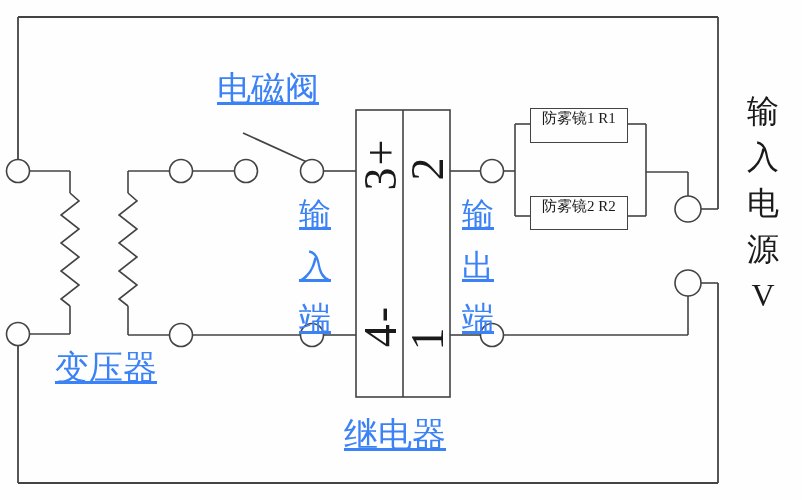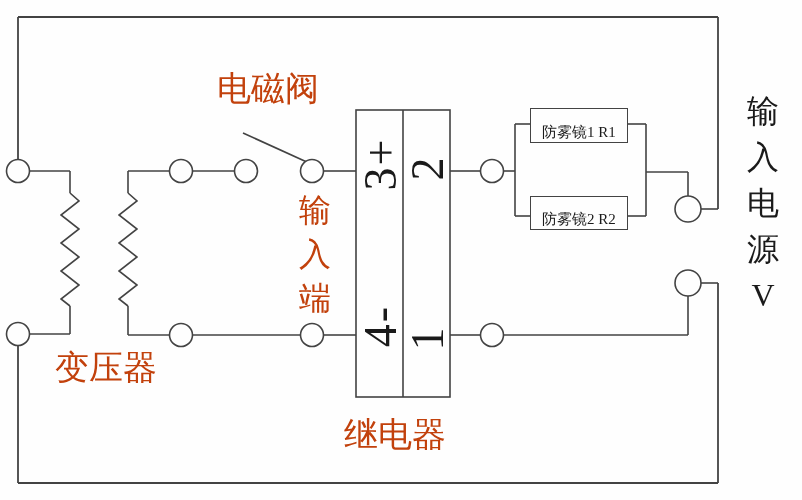--- a/index.html
+++ b/index.html
@@ -25,47 +25,48 @@
     stroke: #434343;
     fill: none;
   }
   svg.wires circle {
     stroke: #434343;
     fill: #fefefe;
   }
   .label {
     position: absolute;
     white-space: nowrap;
-    color: #c2410c;
+    color: #3b82f6;
+    text-decoration: underline;
   }
   .label-h {
     font-size: 34px;
     letter-spacing: 0px;
   }
   .label-v {
     font-size: 32px;
     width: 36px;
-    line-height: 44px;
+    line-height: 52px;
     word-break: break-all;
     white-space: normal;
     text-align: center;
   }
   .relay-num {
     position: absolute;
     font-size: 46px;
     transform: translate(-50%, -50%) rotate(-90deg);
     white-space: nowrap;
     letter-spacing: 2px;
   }
   .mirror-box {
     position: absolute;
     border: 1.6px solid #434343;
     background: #fefefe;
     display: flex;
-    align-items: flex-end;
+    align-items: flex-start;
     justify-content: center;
     font-size: 15px;
     white-space: pre;
   }
   .power-column {
     position: absolute;
     left: 723px;
     top: 88px;
     width: 80px;
     text-align: center;
@@ -158,20 +159,21 @@
   </svg>
 
   <div class="label label-h" style="left:217px; top:66px;">电磁阀</div>
 
   <div class="label label-h" style="left:55px; top:345px;">变压器</div>
 
   <div class="label label-h" style="left:344px; top:412px;">继电器</div>
 
   <div class="label label-v" style="left:297px; top:188px;">输入端</div>
 
+  <div class="label label-v" style="left:460px; top:188px;">输出端</div>
 
   <div class="relay-num" style="left:380px; top:164px;">3+</div>
   <div class="relay-num" style="left:427px; top:168px;">2</div>
   <div class="relay-num" style="left:380px; top:326px;">4-</div>
   <div class="relay-num" style="left:427px; top:338px;">1</div>
 
   <div class="mirror-box" style="left:530px; top:108px; width:96px; height:33px;">
     <span>防雾镜1 R1</span>
   </div>
   <div class="mirror-box" style="left:530px; top:196px; width:96px; height:32px;">

